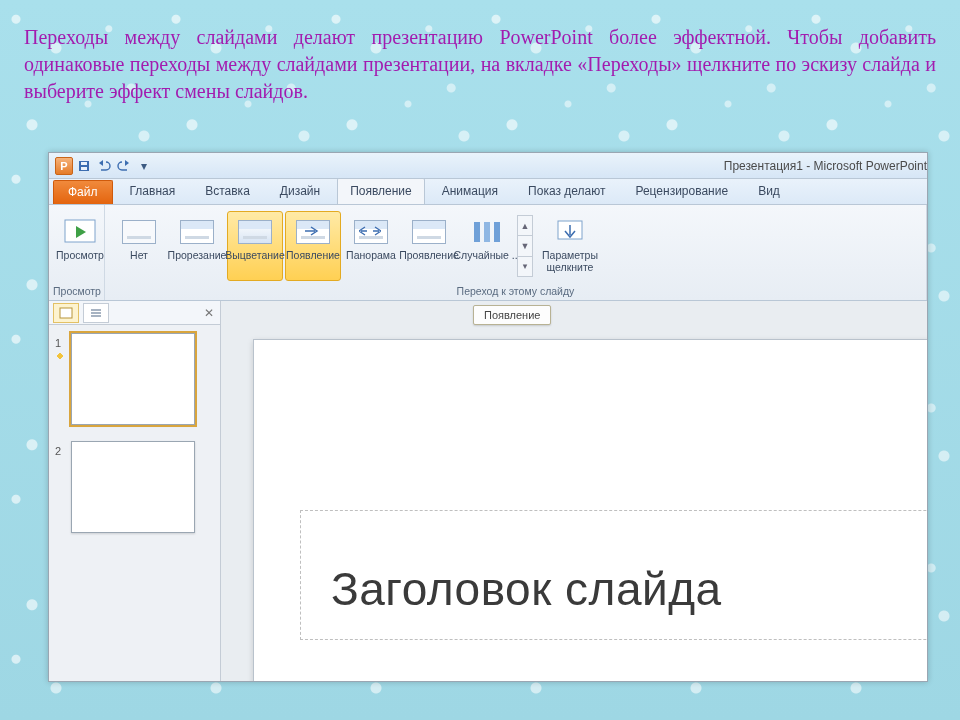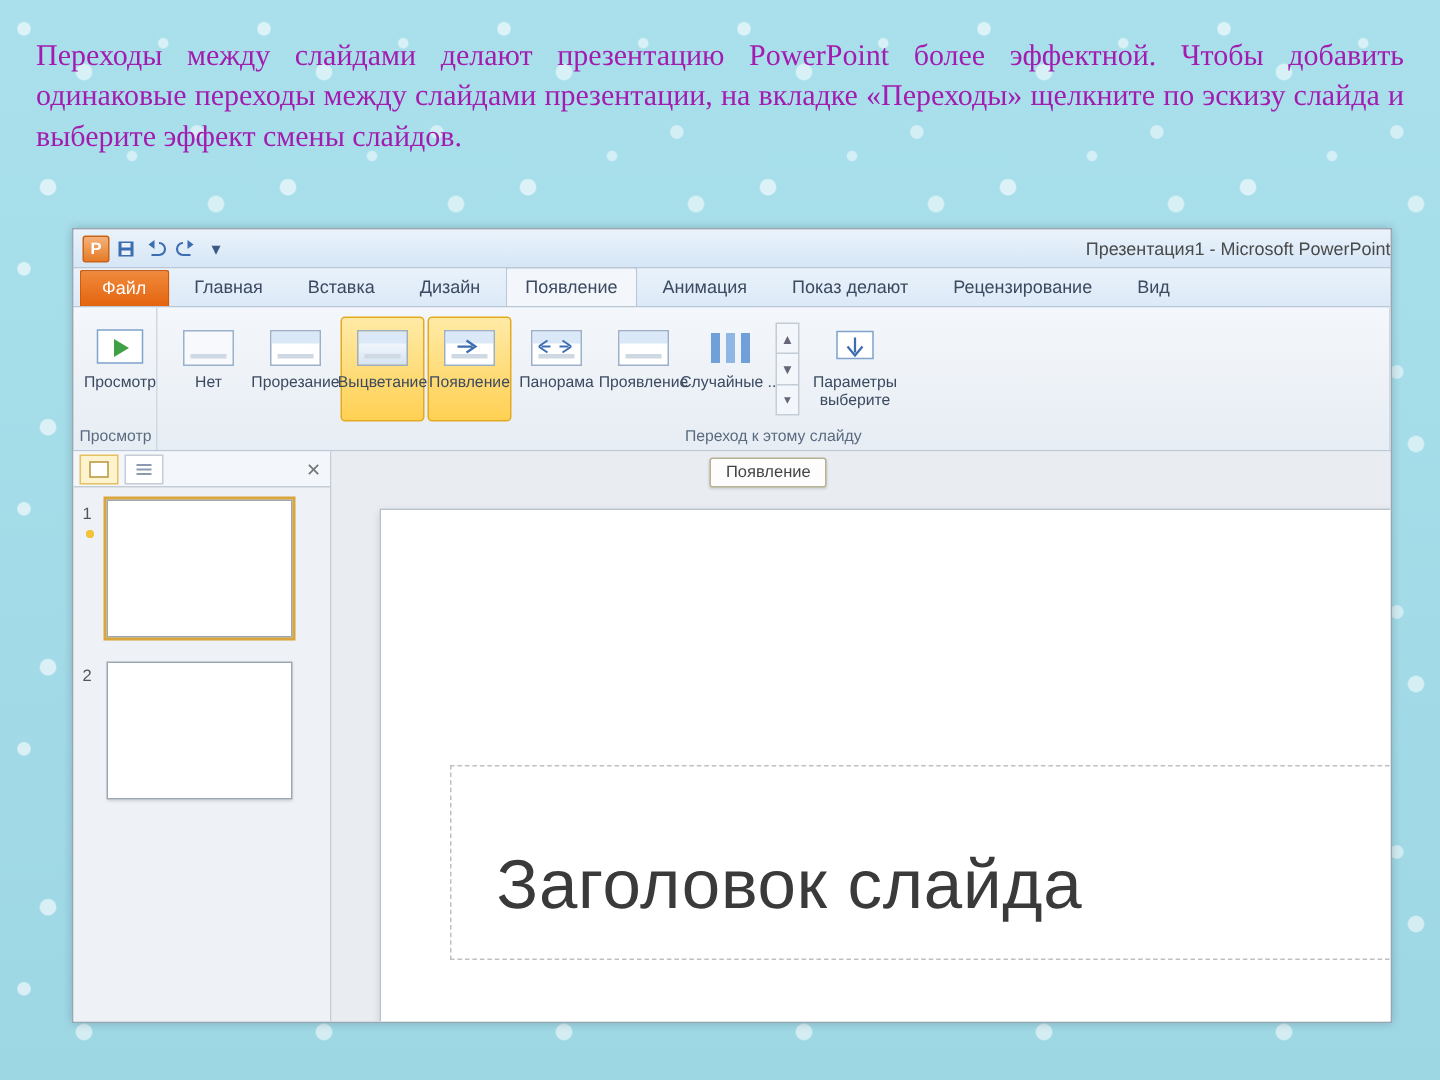--- a/index.html
+++ b/index.html
@@ -222,21 +222,21 @@
           <div style="flex:1;display:flex;align-items:center;justify-content:center;font-size:9px;color:#667">▾</div>
         </div>
 
         <div class="bigbtn" style="width:70px">
           <div class="ico">
             <svg width="36" height="30">
                 <rect x="6" y="4" width="24" height="18" fill="#fff" stroke="#7fa3cc"></rect>
                 <path d="M18 8v10M13 14l5 6 5-6" stroke="#3c6db0" fill="none" stroke-width="1.5"></path>
               </svg>
           </div>
-          <div class="lbl" style="white-space:normal">Параметры выберите</div>
+          <div class="lbl" style="white-space:normal">Параметры щелкните</div>
         </div>
       </div>
       <div class="group-label">Переход к этому слайду</div>
     </div>
   </div>
 
   <div class="workspace">
     <div class="sidepane">
       <div class="side-tabs">
         <div class="st active">

